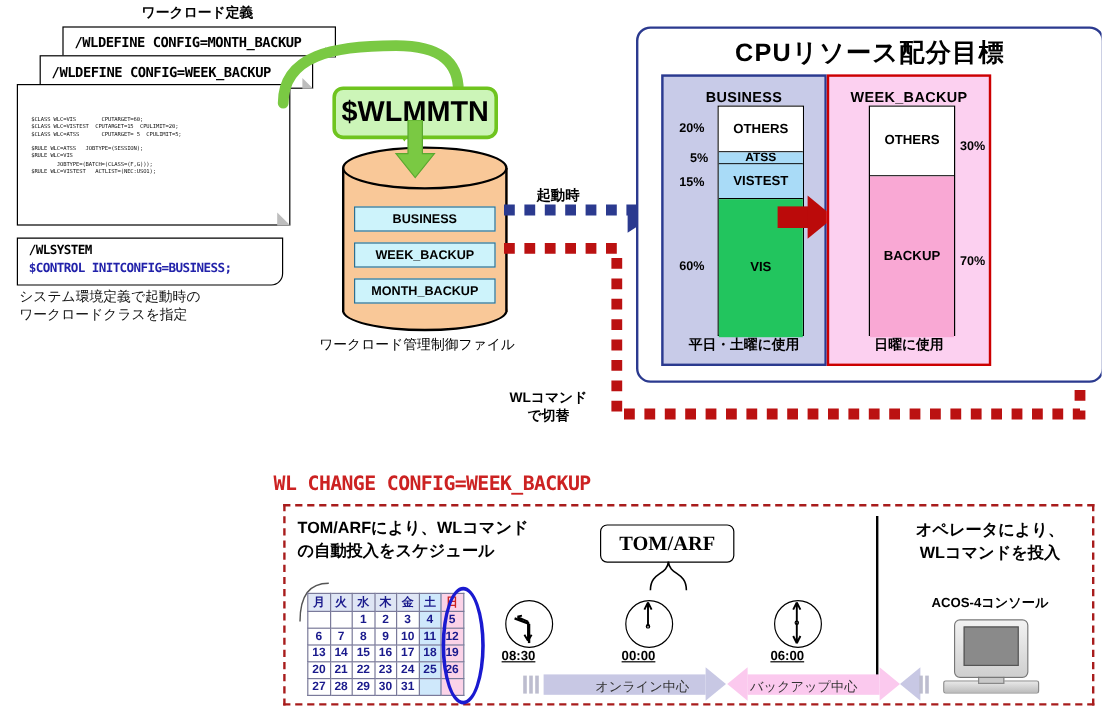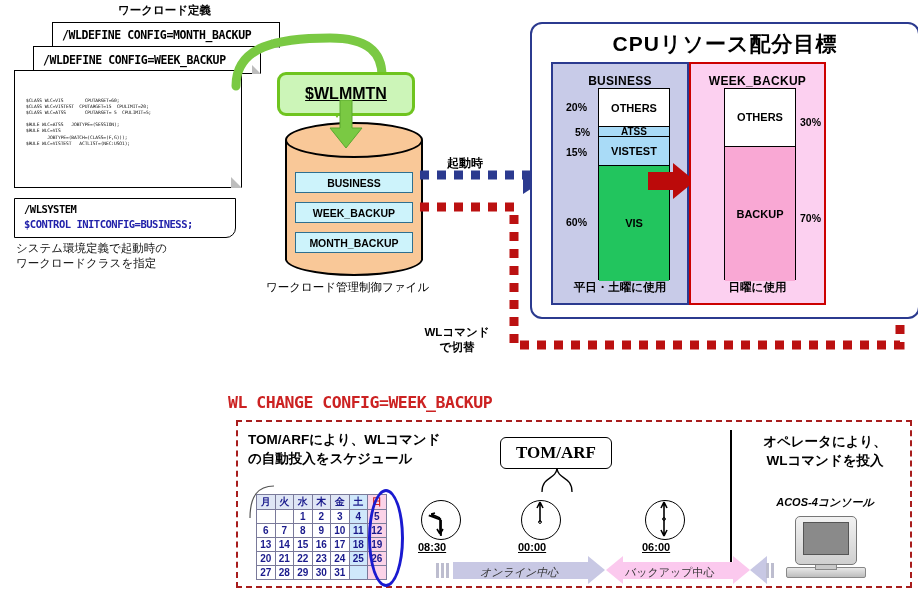--- a/index.html
+++ b/index.html
@@ -35,22 +35,22 @@
       font-weight:bold;font-size:10.5px;letter-spacing:-0.5px;}
 
   .cap-jp{position:absolute;font-size:11.5px;line-height:15px;color:#111;}
 
   .lbl-wl-def{position:absolute;left:118px;top:3px;font-size:11.5px;font-weight:bold;}
 
   
   .callout{position:absolute;left:277px;top:72px;width:132px;height:38px;
            background:#ccf5b8;border:3px solid #6fc41f;border-radius:9px;
            display:flex;align-items:center;justify-content:center;z-index:8;}
-  .callout span{font-size:16px;font-weight:bold;letter-spacing:0px;
-                font-family:"Liberation Sans",sans-serif;text-decoration:underline;}
+  .callout span{font-size:24px;font-weight:bold;letter-spacing:0px;
+                font-family:"Liberation Sans",sans-serif;}
   .callout-tail{position:absolute;left:331px;top:109px;width:0;height:0;
            border-left:6px solid transparent;border-right:6px solid transparent;
            border-top:9px solid #6fc41f;z-index:7;}
 
   
   .cyl-body{position:absolute;left:285px;top:140px;width:138px;height:120px;
             background:#f9c898;border-left:2.5px solid #000;border-right:2.5px solid #000;
             box-sizing:border-box;}
   .cyl-top{position:absolute;left:285px;top:122px;width:138px;height:36px;
            background:#f9c898;border:2.5px solid #000;border-radius:50%;box-sizing:border-box;}
@@ -104,21 +104,21 @@
   .tom-title{position:absolute;left:248px;top:430px;font-size:13.5px;font-weight:bold;
              line-height:19px;}
   .tomarf{position:absolute;left:500px;top:437px;width:110px;height:30px;
           background:#fff;border:1.6px solid #000;border-radius:6px;
           display:flex;align-items:center;justify-content:center;
           font-family:"Liberation Serif","DejaVu Serif",serif;
           font-size:17px;font-weight:bold;}
   .op-title{position:absolute;left:745px;top:432px;font-size:13.5px;font-weight:bold;
             line-height:19px;text-align:center;width:160px;}
   .acos{position:absolute;left:745px;top:495px;width:160px;text-align:center;
-        font-size:11px;font-weight:bold;font-style:italic;}
+        font-size:11px;font-weight:bold;}
 
   
   .mon-case{position:absolute;left:795px;top:516px;width:60px;height:47px;
       background:linear-gradient(180deg,#f2f2f2,#cfcfcf);border:1.2px solid #777;border-radius:5px;}
   .mon-screen{position:absolute;left:803px;top:522px;width:44px;height:31px;
       background:#8a8a8a;border:1px solid #555;}
   .mon-neck{position:absolute;left:815px;top:562px;width:20px;height:6px;background:#c9c9c9;border:1px solid #888;}
   .mon-kbd{position:absolute;left:786px;top:567px;width:78px;height:9px;
       background:linear-gradient(180deg,#e8e8e8,#bdbdbd);border:1px solid #888;border-radius:2px;}
 
@@ -375,16 +375,16 @@
 
 <div class="tick" style="left:436px;"></div>
 <div class="tick" style="left:441px;"></div>
 <div class="tick" style="left:446px;"></div>
 <div class="tl-online"></div>
 <div class="tl-onhead"></div>
 <div class="tl-bktail"></div>
 <div class="tl-bk"></div>
 <div class="tl-bkhead"></div>
 <div class="tl-endtail"></div>
-<div class="tl-lbl" style="left:480px;top:565px;font-style:italic;">オンライン中心</div>
+<div class="tl-lbl" style="left:496px;top:565px;">オンライン中心</div>
 <div class="tl-lbl" style="left:625px;top:565px;">バックアップ中心</div>
 <div class="tick" style="left:766px;"></div>
 <div class="tick" style="left:771px;"></div>
 
 </body></html>

